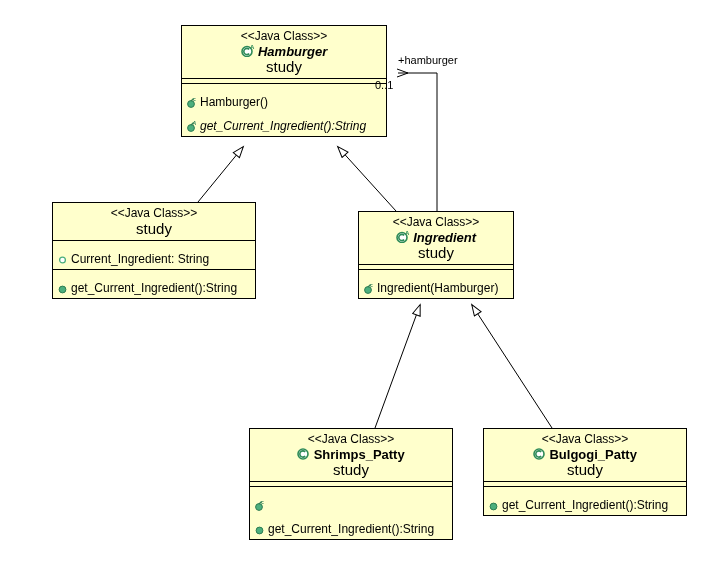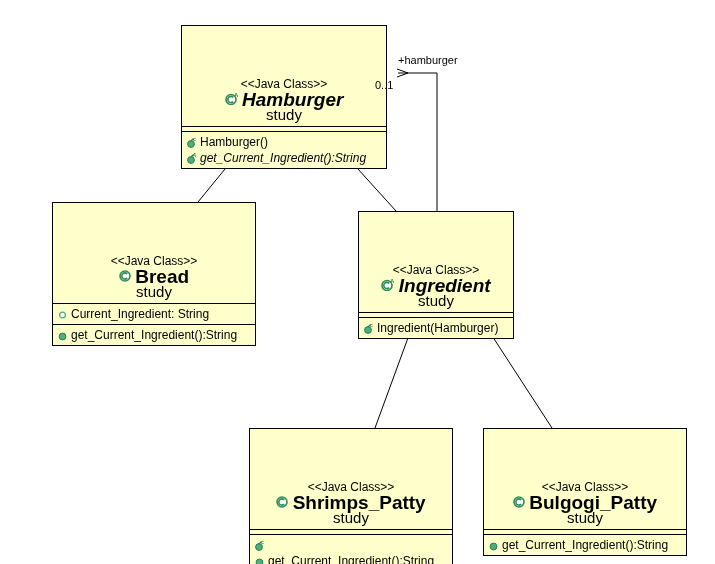--- a/index.html
+++ b/index.html
@@ -37,29 +37,28 @@
   }
   .cls-header {
     padding: 3px 4px 4px 4px;
     text-align: center;
     line-height: 15px;
   }
   .stereotype {
     display: block;
     font-size: 12px;
     letter-spacing: 0px;
-    margin-top: 48px;
   }
   .cls-name-row {
     display: block;
     white-space: nowrap;
   }
   .cls-name {
     font-weight: bold;
-    font-size: 19px;
+    font-size: 13px;
     vertical-align: middle;
   }
   .cls-name.abstract {
     font-style: italic;
   }
   .cls-pkg {
     display: block;
     font-size: 15px;
   }
   .compartment {
@@ -69,20 +68,21 @@
   .compartment.empty-band {
     height: 4px;
     padding: 0;
   }
   .member {
     white-space: nowrap;
     line-height: 16px;
     height: 16px;
     font-size: 12px;
     display: block;
+    margin-top: 8px;
   }
   .member.abstract-member {
     font-style: italic;
   }
   .member .glyph {
     display: inline-block;
     width: 14px;
     vertical-align: -2px;
   }
   .mark {
@@ -162,27 +162,20 @@
             <text x="6.6" y="4.6" font-size="5" font-family="'Liberation Sans',sans-serif" font-weight="bold" fill="#2e7d52">A</text>
           </svg>
         </span><span>get_Current_Ingredient():String</span>
       </span>
     </div>
   </div>
 
   <div class="uml-class" id="class-bread" style="left:52px; top:202px; width:204px;">
     <div class="cls-header">
       <span class="stereotype">&lt;&lt;Java Class&gt;&gt;</span>
-      <span class="cls-name-row">
-        <svg width="13" height="13" viewBox="0 0 13 13" style="vertical-align:-2px">
-          <circle cx="6" cy="7" r="5" fill="#ffffff" stroke="#2e8b57" stroke-width="1.6"></circle>
-          <path d="M 8.2 4.9 A 3.1 3.1 0 1 0 8.2 9.1" fill="none" stroke="#2e8b57" stroke-width="1.6"></path>
-        </svg>
-        <span class="cls-name">Bread</span>
-      </span>
       <span class="cls-pkg">study</span>
     </div>
     <div class="compartment">
       <span class="member">
         <span class="glyph">
           <svg width="12" height="12" viewBox="0 0 12 12">
             <circle cx="5.5" cy="7" r="2.9" fill="#ffffff" stroke="#4caf7d" stroke-width="1.3"></circle>
           </svg>
         </span><span>Current_Ingredient: String</span>
       </span>

